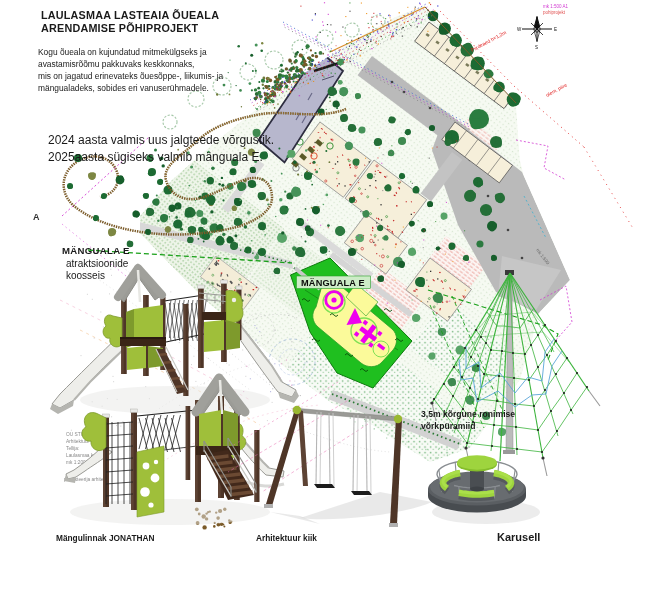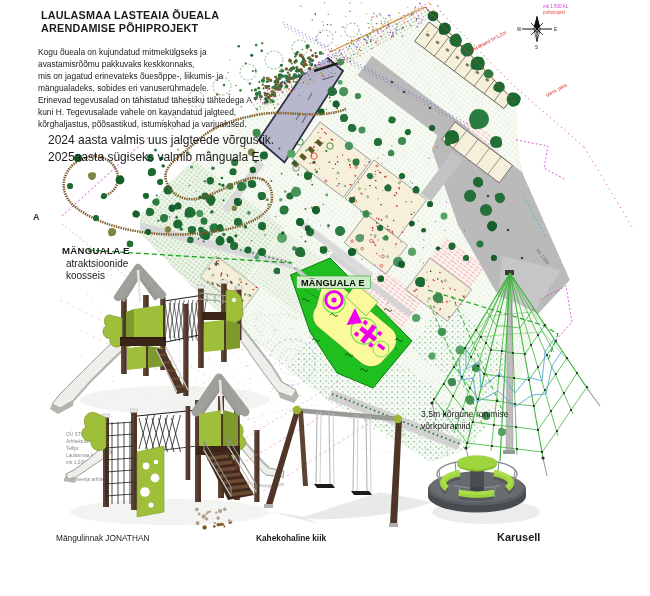--- a/index.html
+++ b/index.html
@@ -2106,20 +2106,19 @@
         <path d="M494.0,493.0 L490.7,493.5 L487.3,494.0 L483.7,494.3 L480.1,494.5 L476.4,494.5 L472.7,494.4 L469.1,494.2 L465.6,493.8 L462.2,493.4 L459.0,492.8" fill="none" stroke="#9ed43e" stroke-width="6.5"></path>
         <path d="M494.0,491.5 L490.7,492.0 L487.3,492.5 L483.7,492.8 L480.1,493.0 L476.4,493.0 L472.7,492.9 L469.1,492.7 L465.6,492.3 L462.2,491.9 L459.0,491.3" fill="none" stroke="#aadf4a" stroke-width="3"></path>
         <path d="M470,462 L484,462 L484,489 L470,489 Z" fill="#4a4e52"></path>
         <ellipse cx="477" cy="489" rx="7" ry="2.5" fill="#3e4246"></ellipse>
         <ellipse cx="477" cy="464" rx="20" ry="7.5" fill="#85bd2b"></ellipse>
         <ellipse cx="477" cy="462.5" rx="20" ry="7.2" fill="#9ed43e"></ellipse>
       </g>
 </svg>
 <div class="t" style="left:38px;top:45.5px;font-size:8.4px;line-height:12.1px">Kogu õueala on kujundatud mitmekülgseks ja<br>avastamisrõõmu pakkuvaks keskkonnaks,<br>mis on jagatud erinevateks õuesõppe-, liikumis- ja<br>mängualadeks, sobides eri vanuserühmadele.</div>
 <div class="t" style="left:41px;top:8.5px;font-size:10.8px;font-weight:bold;letter-spacing:0.2px;line-height:13.4px">LAULASMAA LASTEAIA ÕUEALA<br>ARENDAMISE PÕHIPROJEKT</div>
-<div class="t" style="left:38px;top:94px;font-size:8.4px;line-height:12.1px">Erinevad tegevusalad on tähistatud tähestiku tähtedega A<br>kuni H. Tegevusalade vahele on kavandatud jalgteed,<br>kõrghaljastus, põõsastikud,  istumiskohad ja varjualused.</div>
 <div class="t" style="left:48px;top:132px;font-size:12px;line-height:17px">2024 aasta  valmis uus jalgteede võrgustik.<br>2025aasta sügiseks valmib mänguala E.</div>
 <div class="t" style="left:62px;top:245px;font-size:9.6px;font-weight:bold;letter-spacing:0.3px">MÄNGUALA E</div>
 <div class="t" style="left:66px;top:257.5px;font-size:10px;line-height:12px">atraktsioonide<br>koosseis</div>
-<div class="t" style="left:421px;top:408px;font-size:8.6px;font-weight:normal;line-height:12px">3,5m kõrgune ronimise<br>võrkpüramiid</div>
-<div class="t" style="left:56px;top:533px;font-size:8.3px;font-weight:normal">Mängulinnak JONATHAN</div>
-<div class="t" style="left:256px;top:533px;font-size:8.3px;font-weight:bold">Kahekohaline kiik</div>
+<div class="t" style="left:421px;top:408px;font-size:8.6px;font-weight:bold;line-height:12px">3,5m kõrgune ronimise<br>võrkpüramiid</div>
+<div class="t" style="left:56px;top:533px;font-size:8.3px;font-weight:bold">Mängulinnak JONATHAN</div>
+<div class="t" style="left:256px;top:533px;font-size:8.3px;font-weight:bold">Arhitektuur kiik</div>
 <div class="t" style="left:497px;top:531px;font-size:11px;font-weight:bold">Karusell</div>
 </div>
 </body></html>

